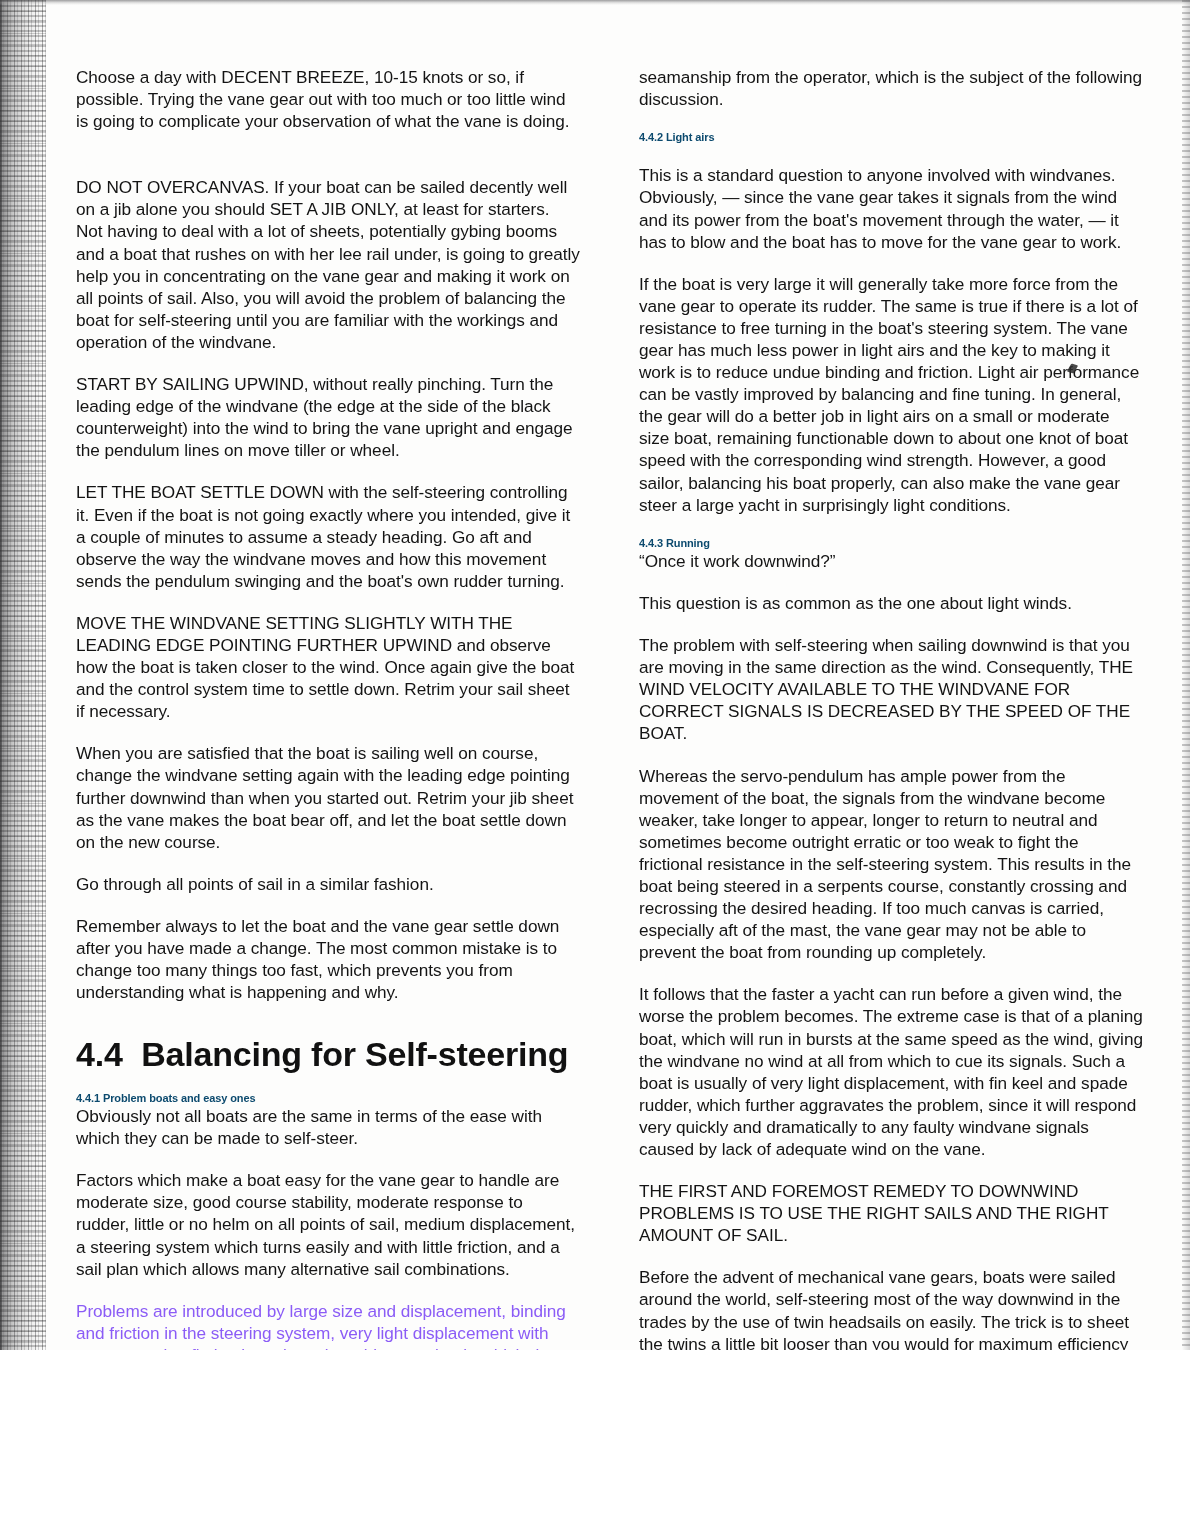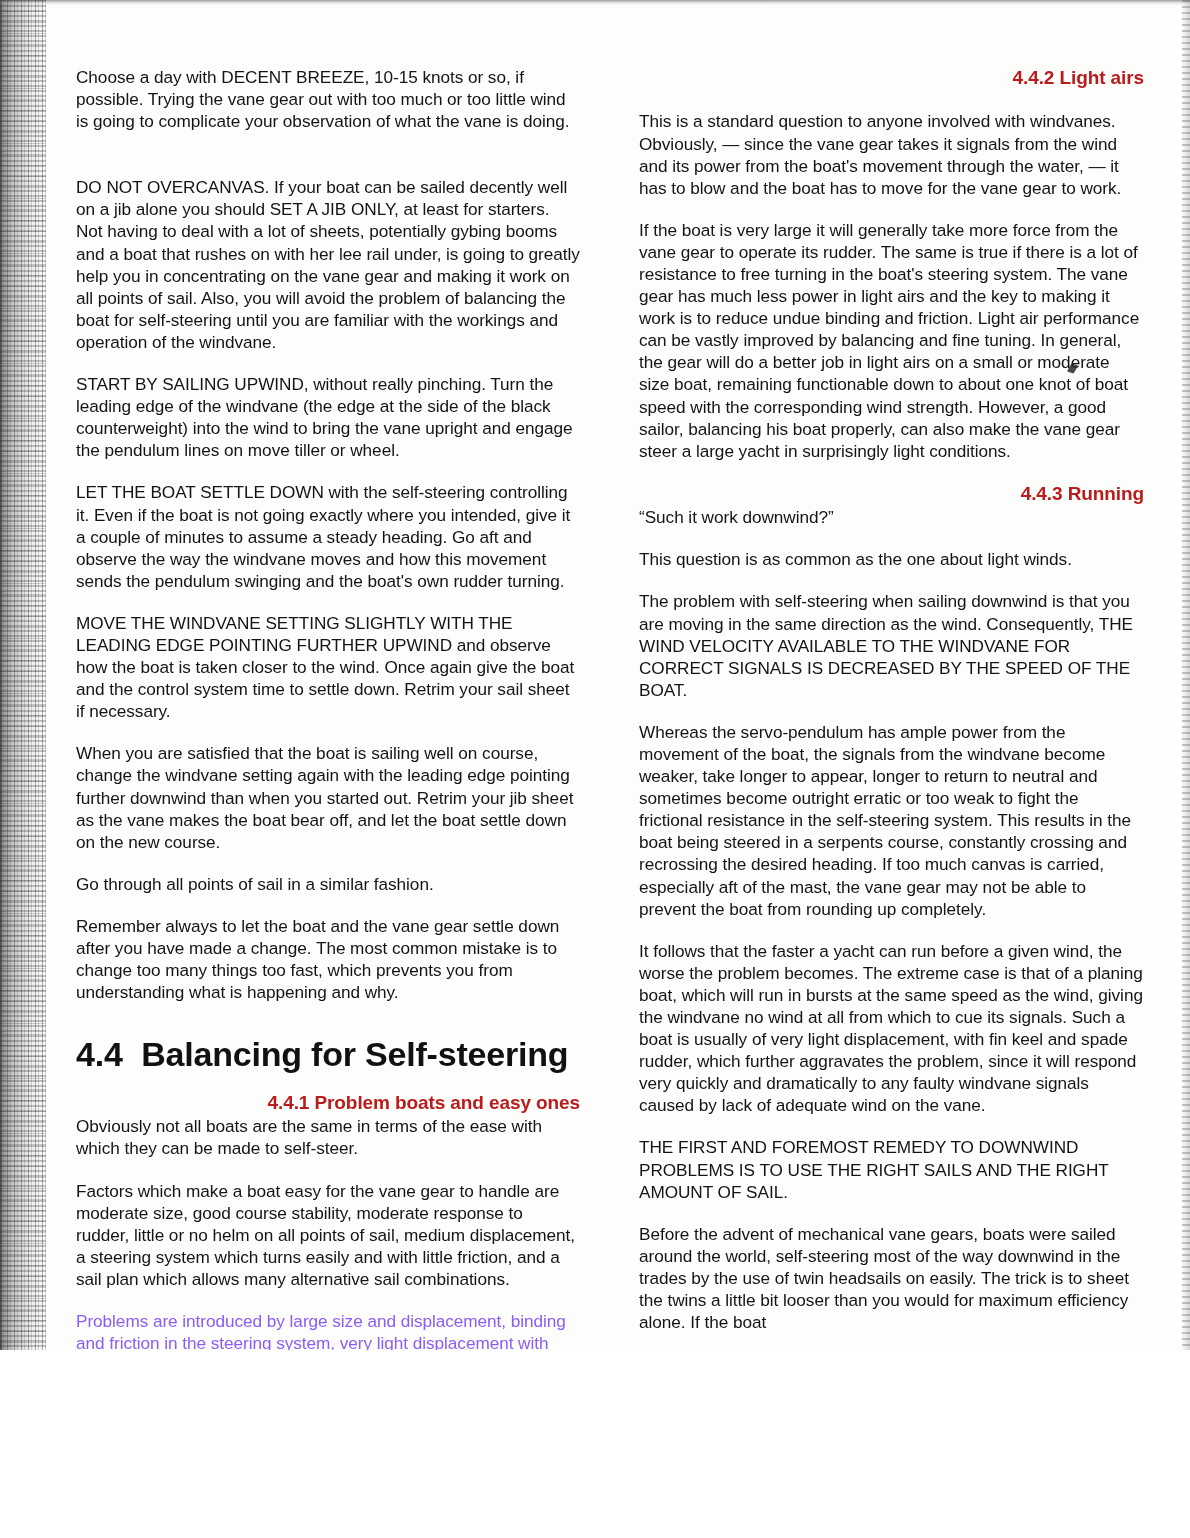--- a/index.html
+++ b/index.html
@@ -107,25 +107,24 @@
 
   h2.section-title {
     margin: 30px 0 14px 0;
     font-size: 34px;
     font-weight: bold;
     letter-spacing: -0.2px;
     color: #111;
   }
   h3.subsection-title {
     margin: 0 0 0 0;
-    font-size: 19px;
+    font-size: 11px;
     font-weight: bold;
     letter-spacing: -0.1px;
-    color: #b91c1c;
-    text-align: right;
+    color: #0c4a6e;
   }
   .sub-block { margin: 0 0 20px 0; }
   .sub-block .sub-body { white-space: pre-line; }
 
   .spacer-lg { height: 24px; }
 
   .page-number {
     position: absolute;
     left: 76px;
     top: 1487px;
@@ -186,33 +185,34 @@
       <p class="para">Factors which make a boat easy for the vane gear to handle are moderate size, good course stability, moderate response to rudder, little or no helm on all points of sail, medium displacement, a steering system which turns easily and with little friction, and a sail plan which allows many alternative sail combinations.</p>
 
       <p class="para faded-slight">Problems are introduced by large size and displacement, binding and friction in the steering system, very light displacement with accompanying fin keels and spade rudders, and a rig which does not allow many options for sail combinations and trim.</p>
 
       <p class="para faded">This is not to say that such boats cannot be steered by the MONITOR. However, they do require more insight and</p>
 
     </div>
 
     <div class="col col-right">
 
+      <p class="para">seamanship from the operator, which is the subject of the following discussion.</p>
 
       <div class="sub-block">
         <h3 class="subsection-title">4.4.2  Light airs</h3>
       </div>
 
       <p class="para">This is a standard question to anyone involved with windvanes. Obviously, — since the vane gear takes it signals from the wind and its power from the boat's movement through the water, — it has to blow and the boat has to move for the vane gear to work.</p>
 
 
       <p class="para">If the boat is very large it will generally take more force from the vane gear to operate its rudder. The same is true if there is a lot of resistance to free turning in the boat's steering system. The vane gear has much less power in light airs and the key to making it work is to reduce undue binding and friction. Light air performance can be vastly improved by balancing and fine tuning. In general, the gear will do a better job in light airs on a small or moderate size boat, remaining functionable down to about one knot of boat speed with the corresponding wind strength. However, a good sailor, balancing his boat properly, can also make the vane gear steer a large yacht in surprisingly light conditions.</p>
 
       <div class="sub-block">
         <h3 class="subsection-title">4.4.3  Running</h3>
-        <div class="sub-body">“Such it work downwind?”</div>
+        <div class="sub-body">“Once it work downwind?”</div>
       </div>
 
       <p class="para">This question is as common as the one about light winds.</p>
 
       <p class="para">The problem with self-steering when sailing downwind is that you are moving in the same direction as the wind. Consequently, THE WIND VELOCITY AVAILABLE TO THE WINDVANE FOR CORRECT SIGNALS IS DECREASED BY THE SPEED OF THE BOAT.</p>
 
       <p class="para">Whereas the servo-pendulum has ample power from the movement of the boat, the signals from the windvane become weaker, take longer to appear, longer to return to neutral and sometimes become outright erratic or too weak to fight the frictional resistance in the self-steering system. This results in the boat being steered in a serpents course, constantly crossing and recrossing the desired heading. If too much canvas is carried, especially aft of the mast, the vane gear may not be able to prevent the boat from rounding up completely.</p>
 
       <p class="para">It follows that the faster a yacht can run before a given wind, the worse the problem becomes. The extreme case is that of a planing boat, which will run in bursts at the same speed as the wind, giving the windvane no wind at all from which to cue its signals. Such a boat is usually of very light displacement, with fin keel and spade rudder, which further aggravates the problem, since it will respond very quickly and dramatically to any faulty windvane signals caused by lack of adequate wind on the vane.</p>
 

